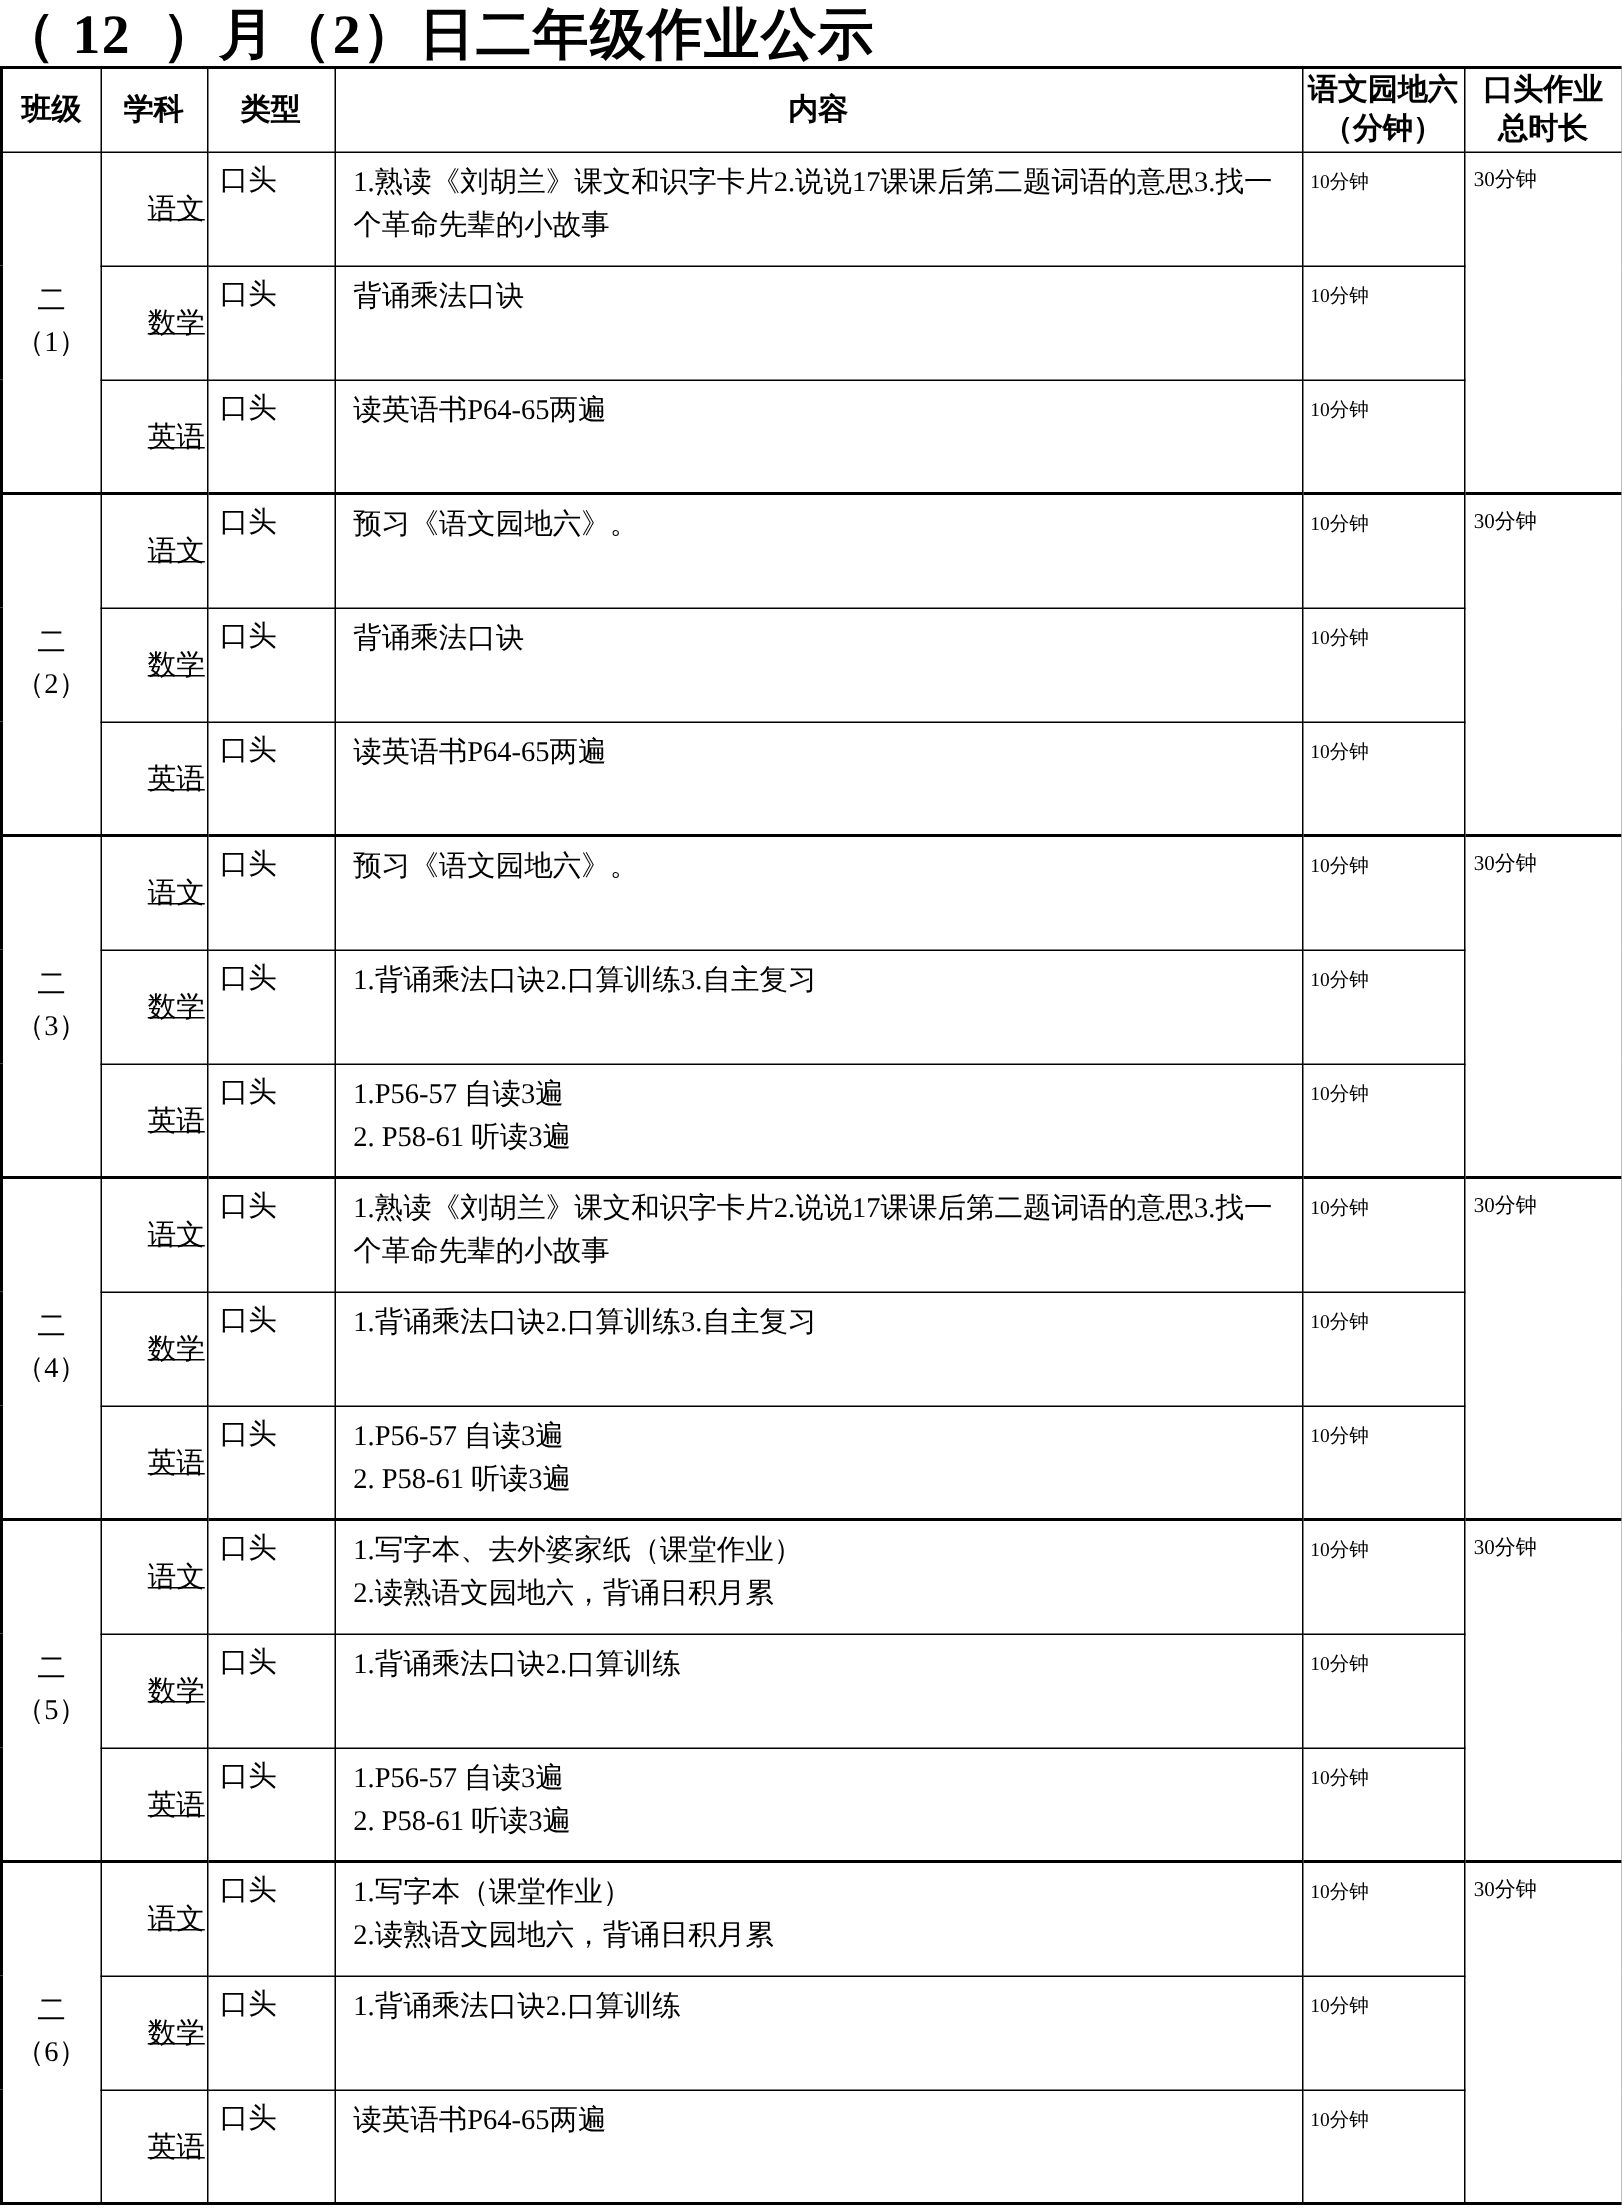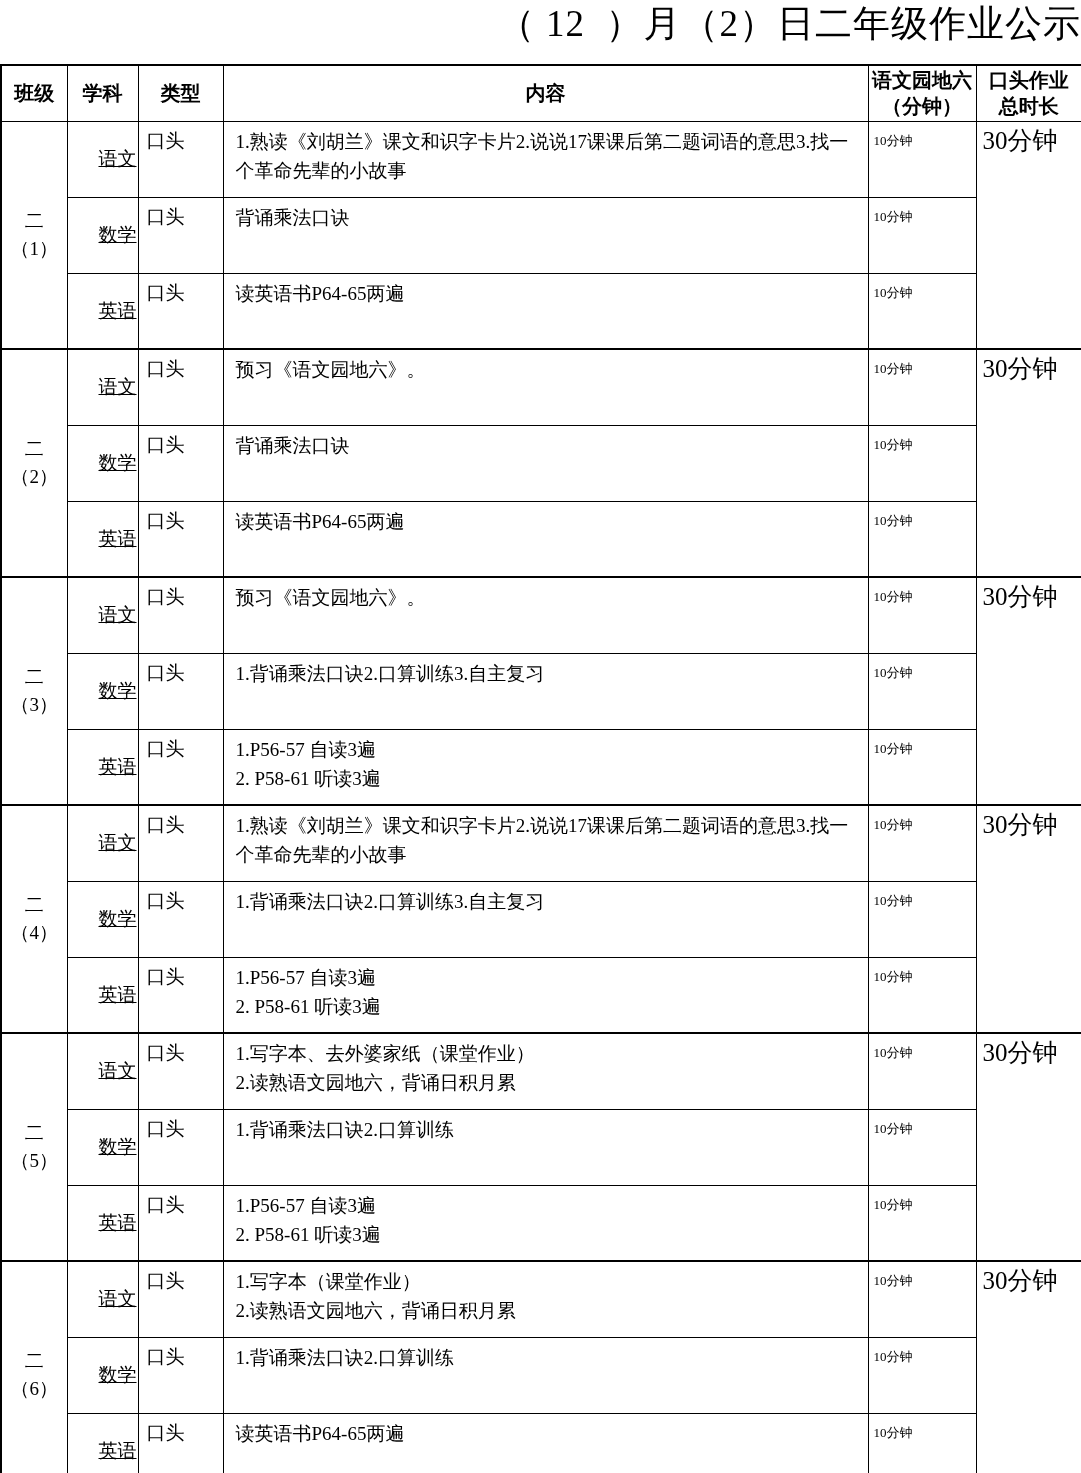--- a/index.html
+++ b/index.html
@@ -9,25 +9,25 @@
     color: #000000;
     font-family: "Liberation Serif", "DejaVu Serif", serif;
   }
   .page {
     width: 1081px;
     min-height: 1473px;
     box-sizing: border-box;
     background: #ffffff;
   }
   .title {
-    text-align: right;
+    text-align: left;
     font-size: 37px;
-    font-weight: normal;
+    font-weight: bold;
     line-height: 48px;
-    height: 64px;
+    height: 44px;
     white-space: pre-wrap;
     letter-spacing: 1px;
   }
   table.homework {
     border-collapse: collapse;
     table-layout: fixed;
     width: 1081px;
   }
   table.homework td, table.homework th {
     border: 1px solid #000000;
@@ -75,21 +75,21 @@
     line-height: 29px;
   }
   td.c-duration {
     vertical-align: top;
     font-size: 13px;
     padding: 5px 2px 0 5px;
     line-height: 28px;
   }
   td.c-total {
     vertical-align: top;
-    font-size: 25px;
+    font-size: 14px;
     padding: 5px 2px 0 6px;
     line-height: 28px;
   }
 </style>
 </head>
 <body>
 
 <div class="page">
 
   <div class="title">（ 12  ）月（2）日二年级作业公示</div>

